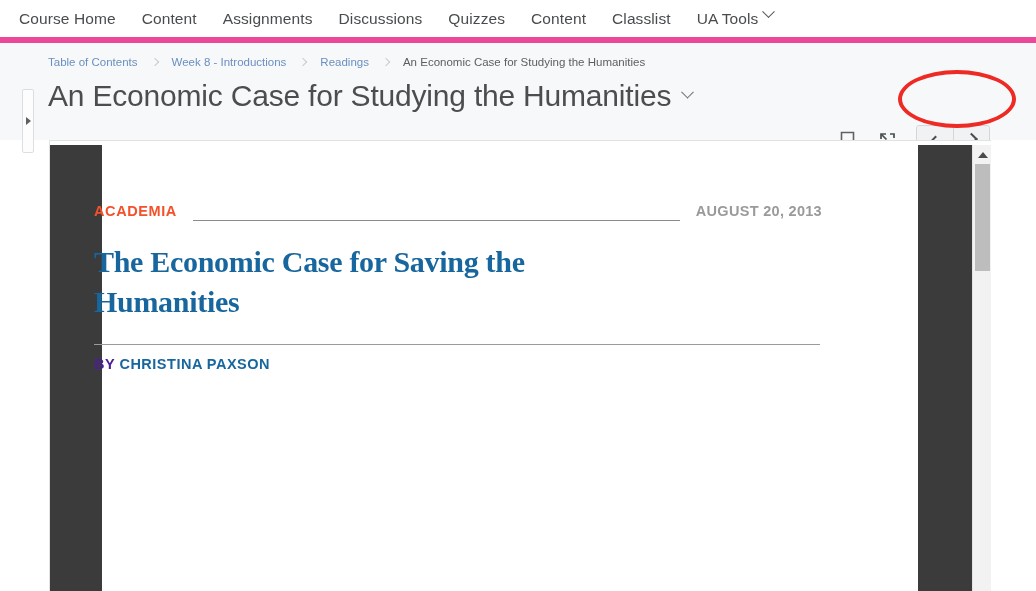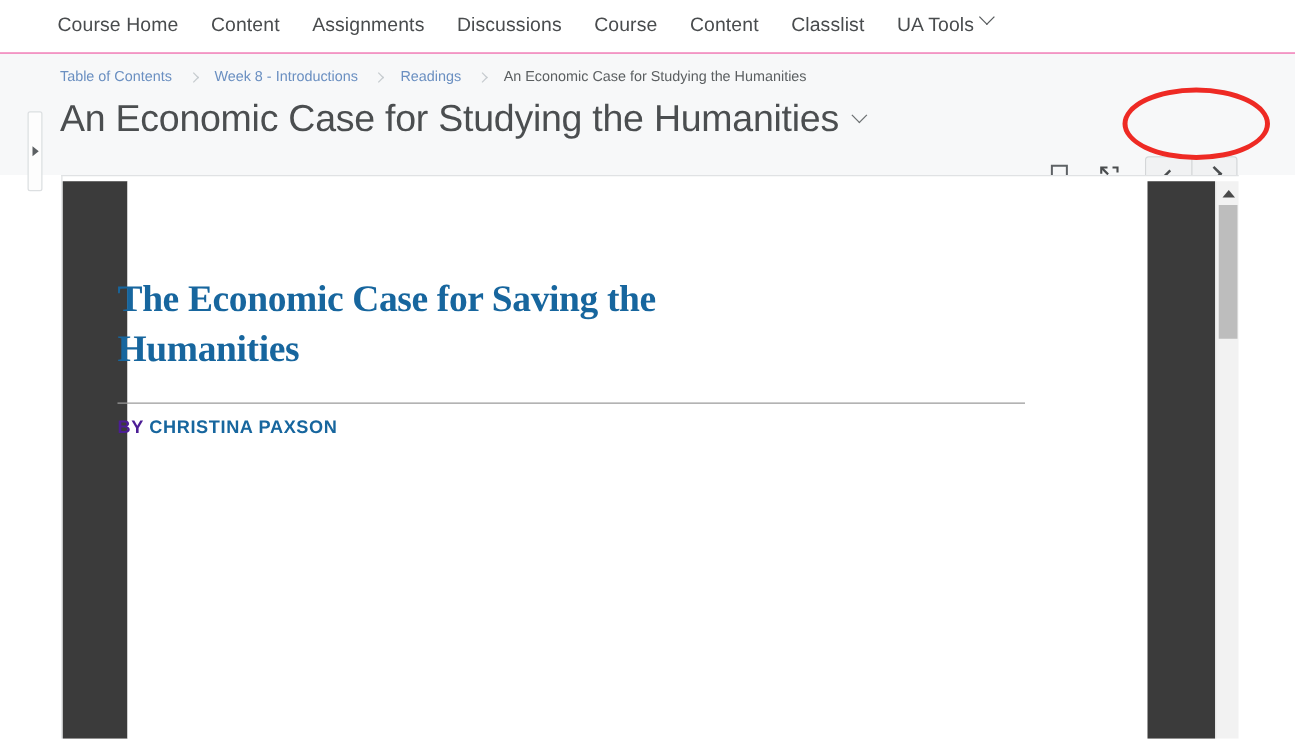--- a/index.html
+++ b/index.html
@@ -19,24 +19,24 @@
     background: #ffffff;
   }
 
   
   .navbar {
     position: absolute;
     left: 0; top: 0;
     width: 1036px;
     height: 43px;
     background: #ffffff;
-    border-bottom: 1px solid #ec4899;
-    display: flex;
-    align-items: center;
-    padding-left: 46px;
+    border-bottom: 6px solid #ec4899;
+    display: flex;
+    align-items: center;
+    padding-left: 19px;
   }
   .nav-item {
     font-size: 15.5px;
     color: #494c4e;
     margin-right: 26px;
     white-space: nowrap;
     cursor: pointer;
     letter-spacing: .1px;
   }
   .nav-item.has-caret {
@@ -304,21 +304,21 @@
 </head>
 <body>
 
 <div id="app">
 
   <div class="navbar">
     <div class="nav-item">Course Home</div>
     <div class="nav-item">Content</div>
     <div class="nav-item">Assignments</div>
     <div class="nav-item">Discussions</div>
-    <div class="nav-item">Course</div>
+    <div class="nav-item">Quizzes</div>
     <div class="nav-item">Content</div>
     <div class="nav-item">Classlist</div>
     <div class="nav-item has-caret">
       <span>UA Tools</span>
       <span class="caret-down"></span>
     </div>
   </div>
 
   <div class="page-header">
 
@@ -381,20 +381,25 @@
     <div class="doc-pane-right"></div>
 
     <div class="doc-scrollbar">
       <div class="sb-uparrow"></div>
       <div class="sb-thumb"></div>
     </div>
   </div>
 
   <div class="article">
 
+    <div class="article-meta">
+      <span class="kicker">ACADEMIA</span>
+      <span class="meta-rule"></span>
+      <span class="pubdate">AUGUST 20, 2013</span>
+    </div>
 
     <h2 class="headline">The Economic Case for Saving the Humanities</h2>
 
     <div class="byline-rule"></div>
 
     <div class="byline">
       <span class="by-label">BY</span>
       <span class="by-author">CHRISTINA PAXSON</span>
     </div>
 

